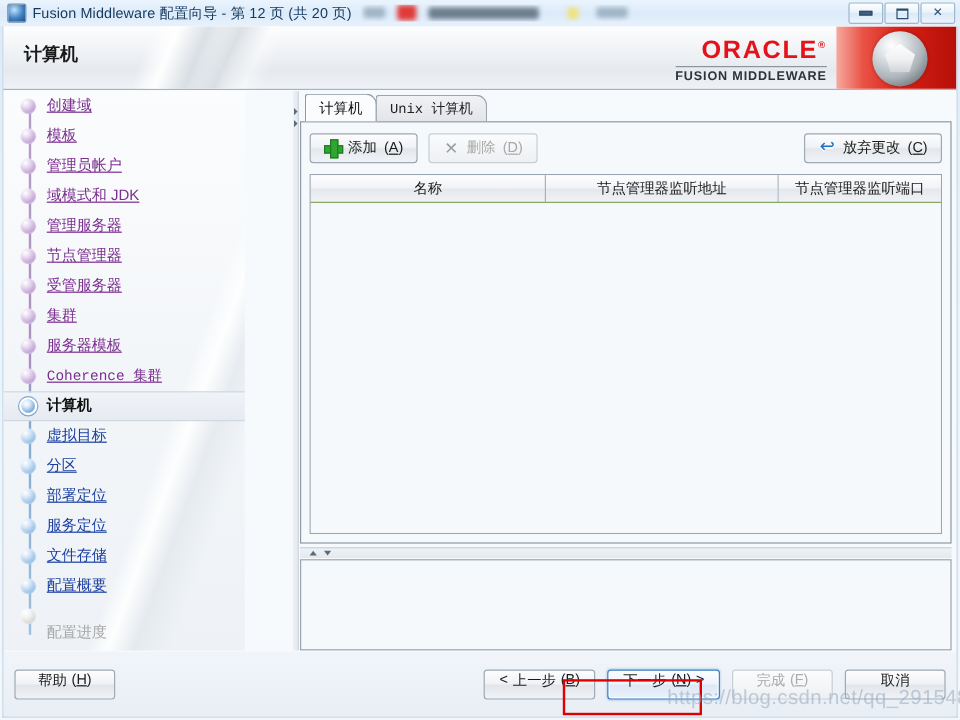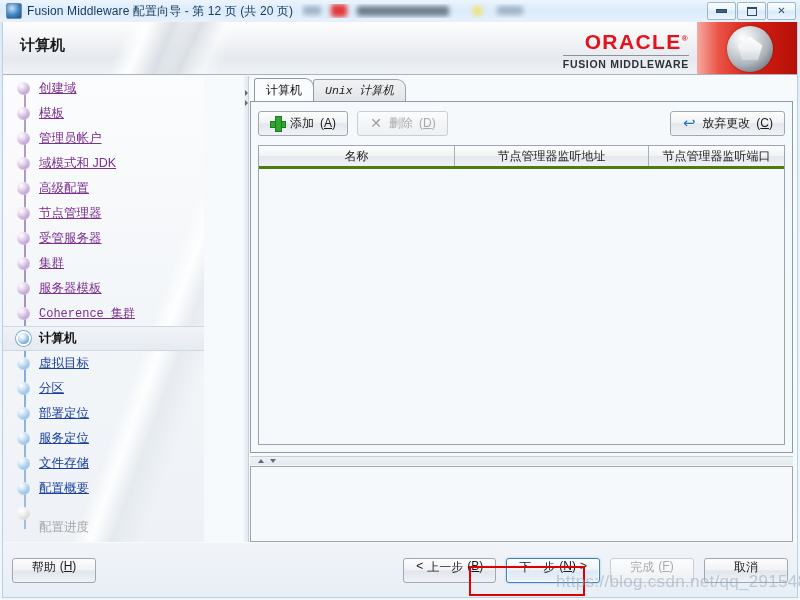--- a/index.html
+++ b/index.html
@@ -201,21 +201,21 @@
     border: 1px solid #9aa5b0; border-bottom: none;
     border-radius: 3px 9px 0 0;
     margin-right: -1px;
     background: linear-gradient(to bottom, #f1f2f4 0%, #e2e5e9 100%);
     position: relative;
   }
   .tab.active {
     background: #fbfcfd; color: #111; z-index: 2; height: 23px;
     border-color: #8e9aa6;
   }
-  .tab.mono { font-family: "Liberation Mono", "DejaVu Sans Mono", monospace; font-size: 11.5px; font-style: italic; }
+  .tab.mono { font-family: "Liberation Mono", "DejaVu Sans Mono", monospace; font-size: 11.5px; }
 
   .tabbody {
     flex: 1 1 auto; border: 1px solid #8e9aa6; background: #f5f9fc;
     display: flex; flex-direction: column; padding: 8px 7px 7px 7px;
     min-height: 0;
   }
 
   .toolbar { display: flex; align-items: center; height: 26px; margin-bottom: 9px; }
   .btn {
     height: 25px; padding: 0 11px; display: inline-flex; align-items: center; gap: 6px;
@@ -240,21 +240,21 @@
     color: #1f6fc4; font-size: 15px; line-height: 14px; text-align: center;
     text-shadow: 0 1px 0 rgba(255,255,255,.7);
   }
   .acc { text-decoration: underline; }
 
   
   .table {
     flex: 1 1 auto; border: 1px solid #9aa5b0; background: #f5f9fc;
     display: flex; flex-direction: column; min-height: 0;
   }
-  .thead { display: flex; height: 23px; border-bottom: 3px solid #4d7c0f; }
+  .thead { display: flex; height: 23px; border-bottom: 1px solid #4d7c0f; }
   .th {
     display: flex; align-items: center; justify-content: center;
     font-size: 12px; color: #1a1a1a;
     background: linear-gradient(to bottom, #fdfdfe 0%, #f1f3f6 48%, #e4e8ed 52%, #eff2f5 100%);
     border-right: 1px solid #a7b1bb;
   }
   .th:last-child { border-right: none; }
   .th.c0 { flex: 0 0 196px; }
   .th.c1 { flex: 0 0 194px; }
   .th.c2 { flex: 1 1 auto; }
@@ -378,21 +378,21 @@
             <li class="sb-item">
               <span class="dot done"></span>
               <span class="sb-label done">管理员帐户</span>
             </li>
             <li class="sb-item">
               <span class="dot done"></span>
               <span class="sb-label done">域模式和 JDK</span>
             </li>
             <li class="sb-item">
               <span class="dot done"></span>
-              <span class="sb-label done">高级配置</span>
+              <span class="sb-label done">管理服务器</span>
             </li>
             <li class="sb-item">
               <span class="dot done"></span>
               <span class="sb-label done">节点管理器</span>
             </li>
             <li class="sb-item">
               <span class="dot done"></span>
               <span class="sb-label done">受管服务器</span>
             </li>
             <li class="sb-item">

